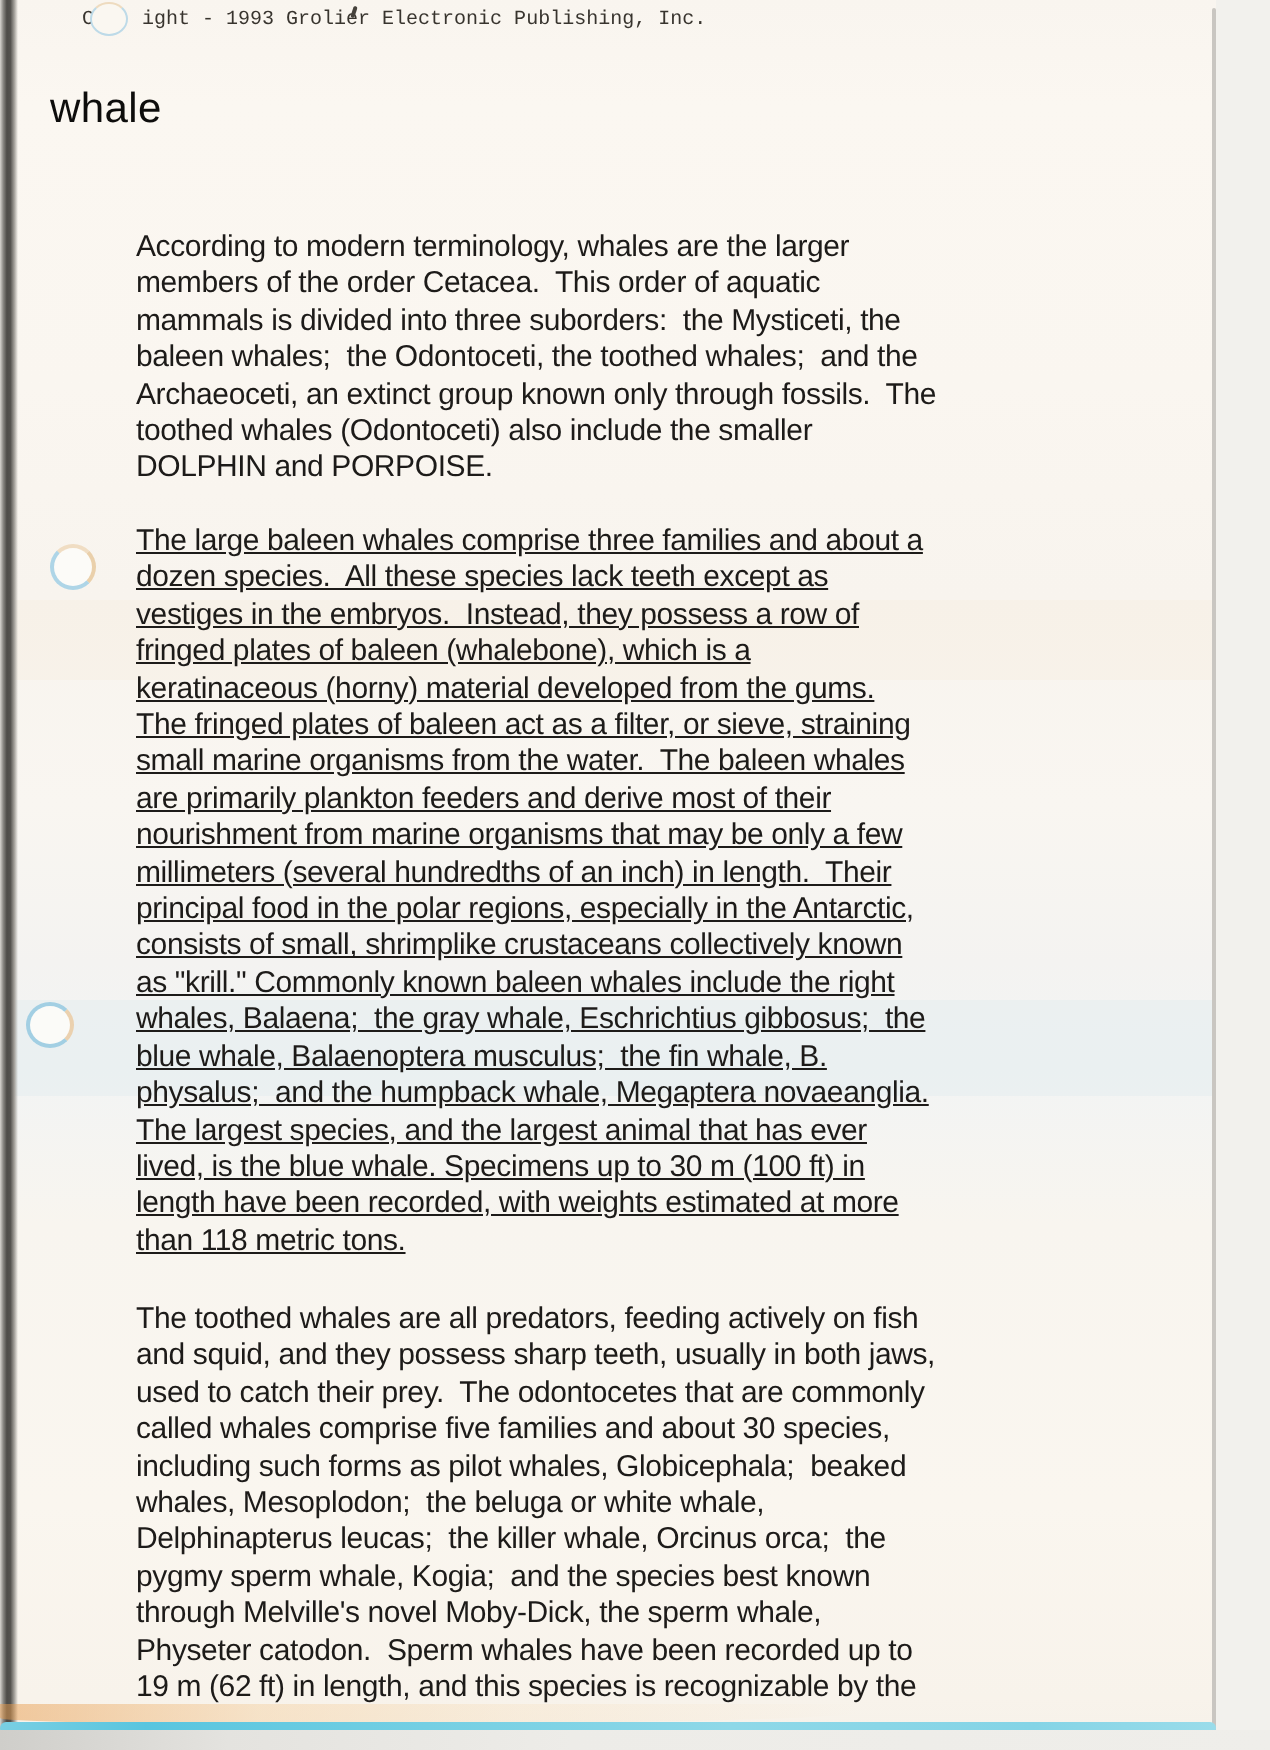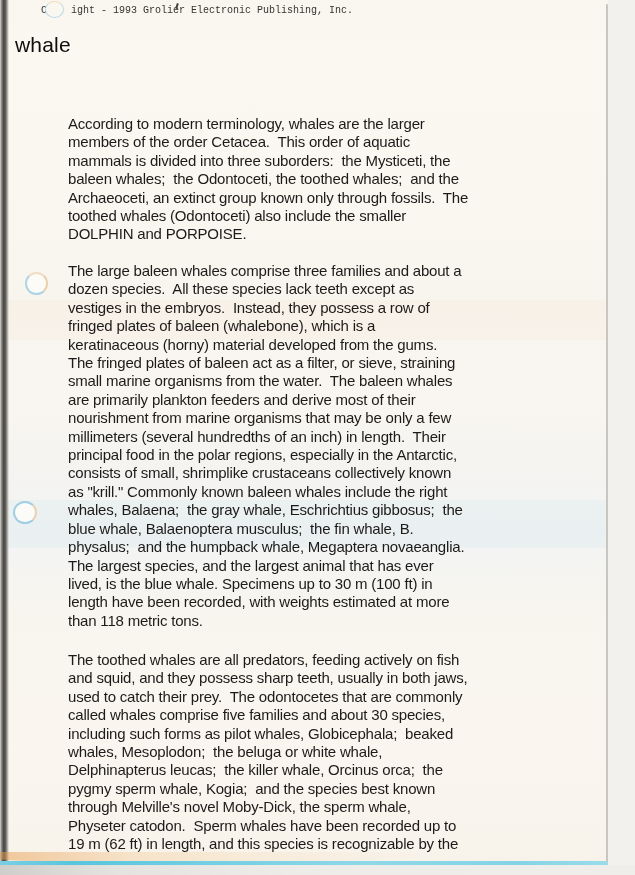--- a/index.html
+++ b/index.html
@@ -112,35 +112,35 @@
     border-top-color:rgba(226,185,130,0.45);
   }
   .ring-low {
     left:13px; top:501px; width:20px; height:19px;
     border:2px solid rgba(132,192,220,0.75);
     border-right-color:rgba(224,182,128,0.60);
   }
 
   
   .title {
-    position:absolute; left:13px; top:31px; margin:2px;
+    position:absolute; left:13px; top:31px; margin:12px;
     font-size:21px; font-weight:400; letter-spacing:0.2px;
     color:#0e0d0c;
   }
 
   
   .para {
     position:absolute; left:68px; width:510px;
     font-size:15px; line-height:18.4px; letter-spacing:-0.2px;
     color:#1d1b19;
     white-space:pre-wrap;
     margin-top:41px;
   }
   .para-1 { top:74px; }
-  .para-2 { top:221px; }
+  .para-2 { top:221px;text-decoration:underline; }
   .para-3 { top:610px; }
 </style>
 </head>
 <body>
 
 <div class="page">
 
   <div class="tint-warm"></div>
   <div class="tint-blue"></div>
 

